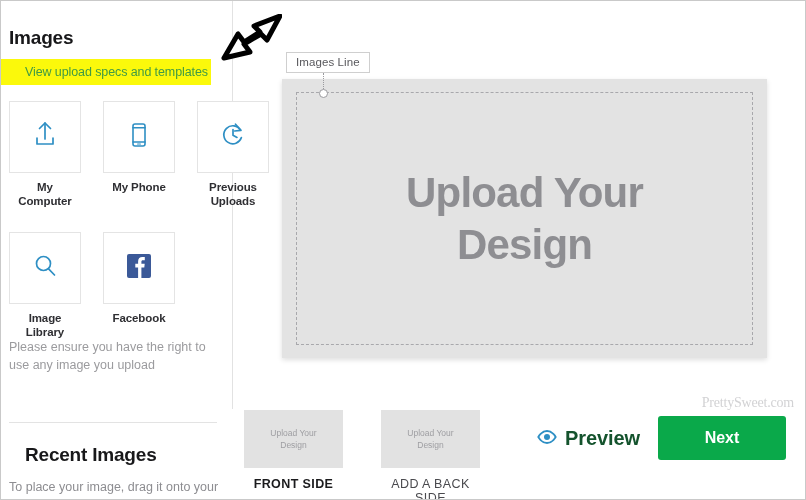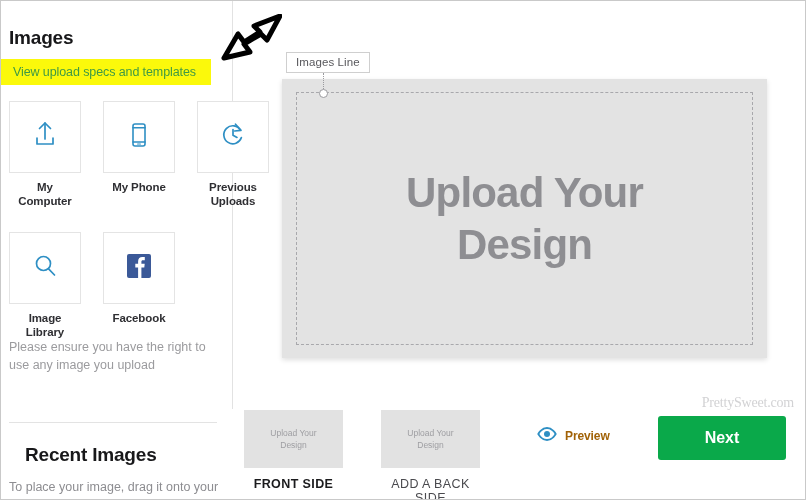--- a/index.html
+++ b/index.html
@@ -50,21 +50,21 @@
     top: 58px;
     width: 210px;
     height: 26px;
     background: #fbf90b;
     display: flex;
     align-items: center;
   }
   .spec-link {
     font-size: 12.5px;
     color: #3f9a45;
-    padding-left: 12px;
+    padding-left: 24px;
     text-decoration: none;
     white-space: nowrap;
     letter-spacing: -0.1px;
   }
 
   .source-grid {
     position: absolute;
     left: 8px;
     top: 100px;
     width: 216px;
@@ -271,23 +271,23 @@
   .preview-btn {
     position: absolute;
     left: 303px;
     top: 26px;
     display: flex;
     align-items: center;
     gap: 8px;
     cursor: pointer;
   }
   .preview-label {
-    font-size: 12px;
-    font-weight: bold;
-    color: #a16207;
+    font-size: 20px;
+    font-weight: bold;
+    color: #14532d;
     letter-spacing: -0.1px;
   }
 
   .next-btn {
     position: absolute;
     left: 424px;
     top: 15px;
     width: 128px;
     height: 44px;
     background: #0aa94a;

